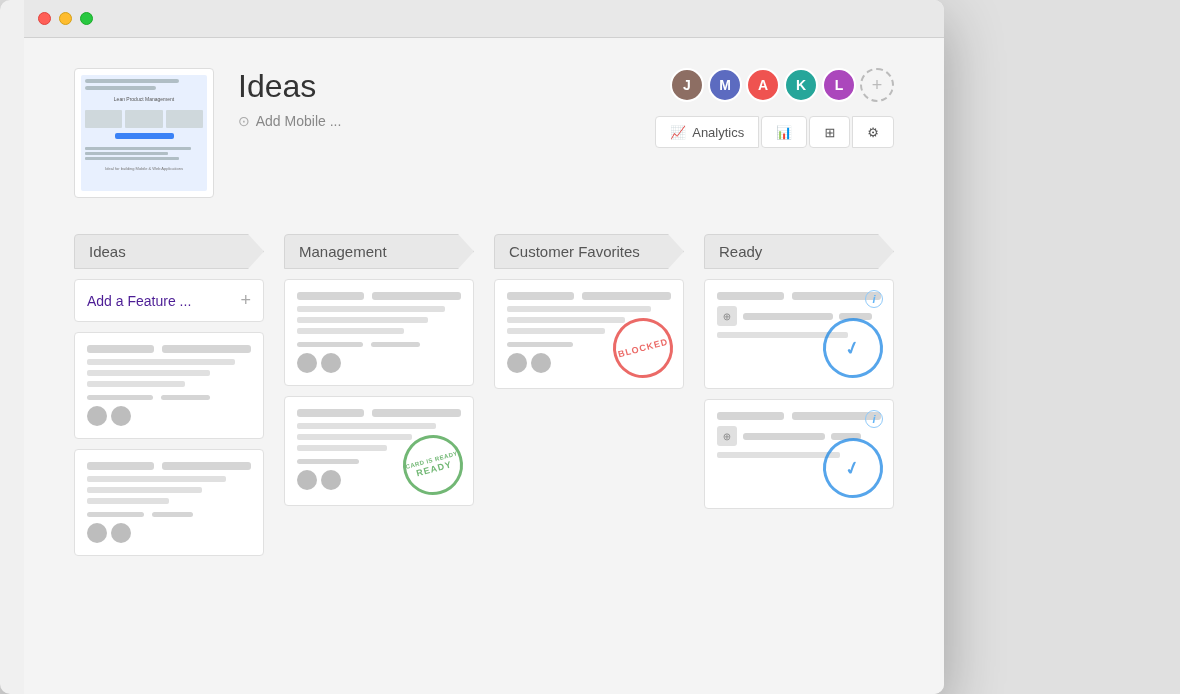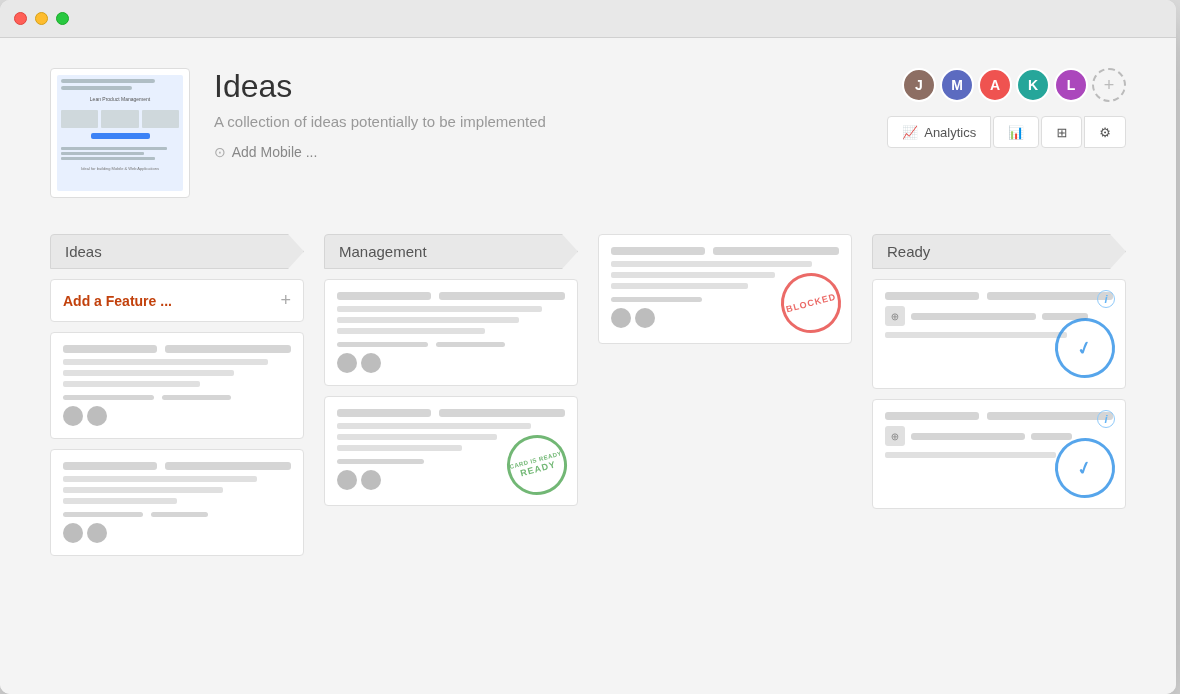--- a/index.html
+++ b/index.html
@@ -4,26 +4,27 @@
   <style>
     * { box-sizing: border-box; margin: 0; padding: 0; }
     body {
       background: #e0e0e0;
       font-family: -apple-system, BlinkMacSystemFont, 'Segoe UI', Helvetica, Arial, sans-serif;
       width: 1180px;
       height: 694px;
       overflow: hidden;
     }
     .window {
-      width: 1176px;
+      width: 944px;
       height: 694px;
       background: #f0f0f0;
       border-radius: 10px;
       overflow: hidden;
       box-shadow: 0 20px 60px rgba(0,0,0,0.3);
+      padding-left: 24px;
     }
     .titlebar {
       height: 38px;
       background: #e8e8e8;
       border-bottom: 1px solid #d0d0d0;
       display: flex;
       align-items: center;
       padding: 0 14px;
       gap: 8px;
     }
@@ -253,22 +254,21 @@
       justify-content: space-between;
       padding: 10px 12px;
       background: #fff;
       border: 1px solid #e0e0e0;
       border-radius: 4px;
       margin-bottom: 10px;
       cursor: pointer;
     }
     .add-feature-label {
       font-size: 14px;
-      color: #c2410c;
-      font-weight: bold;
+      color: #4c1d95;
     }
     .add-feature-plus {
       color: #aaa;
       font-size: 18px;
     }
     
     .stamp {
       position: absolute;
       bottom: 10px;
       right: 10px;
@@ -381,21 +381,20 @@
             <div style="height:3px;background:#b0bec5;border-radius:1px;width:90%;"></div>
             <div style="height:3px;background:#b0bec5;border-radius:1px;width:70%;"></div>
             <div style="height:3px;background:#b0bec5;border-radius:1px;width:80%;"></div>
           </div>
           <div style="font-size:4px;color:#777;text-align:center;margin-top:3px;">Ideal for building Mobile &amp; Web Applications</div>
         </div>
       </div>
 
       <div class="header-info">
         <h1>Ideas</h1>
-        <p>A collection of ideas potentially to be implemented</p>
         <div class="add-roadmap">
           <span class="add-roadmap-icon">⊙</span>
           <span>Add Mobile ...</span>
         </div>
       </div>
 
       <div class="header-actions">
         <div class="avatars">
           <div class="avatar a1">J</div>
           <div class="avatar a2">M</div>
@@ -520,20 +519,23 @@
           <div class="stamp ready">
             <div class="stamp-inner">
               <span class="stamp-text">CARD IS READY</span>
               <span style="font-size:9px;font-weight:800;">READY</span>
             </div>
           </div>
         </div>
       </div>
 
       <div class="column">
+        <div class="column-header">
+          <span class="column-header-label">Customer Favorites</span>
+        </div>
 
         <div class="card" style="min-height:110px;">
           <div class="card-row">
             <div class="card-block short"></div>
             <div class="card-block mid"></div>
           </div>
           <div class="card-lines">
             <div class="card-line" style="width:88%"></div>
             <div class="card-line" style="width:72%"></div>
             <div class="card-line" style="width:60%"></div>

